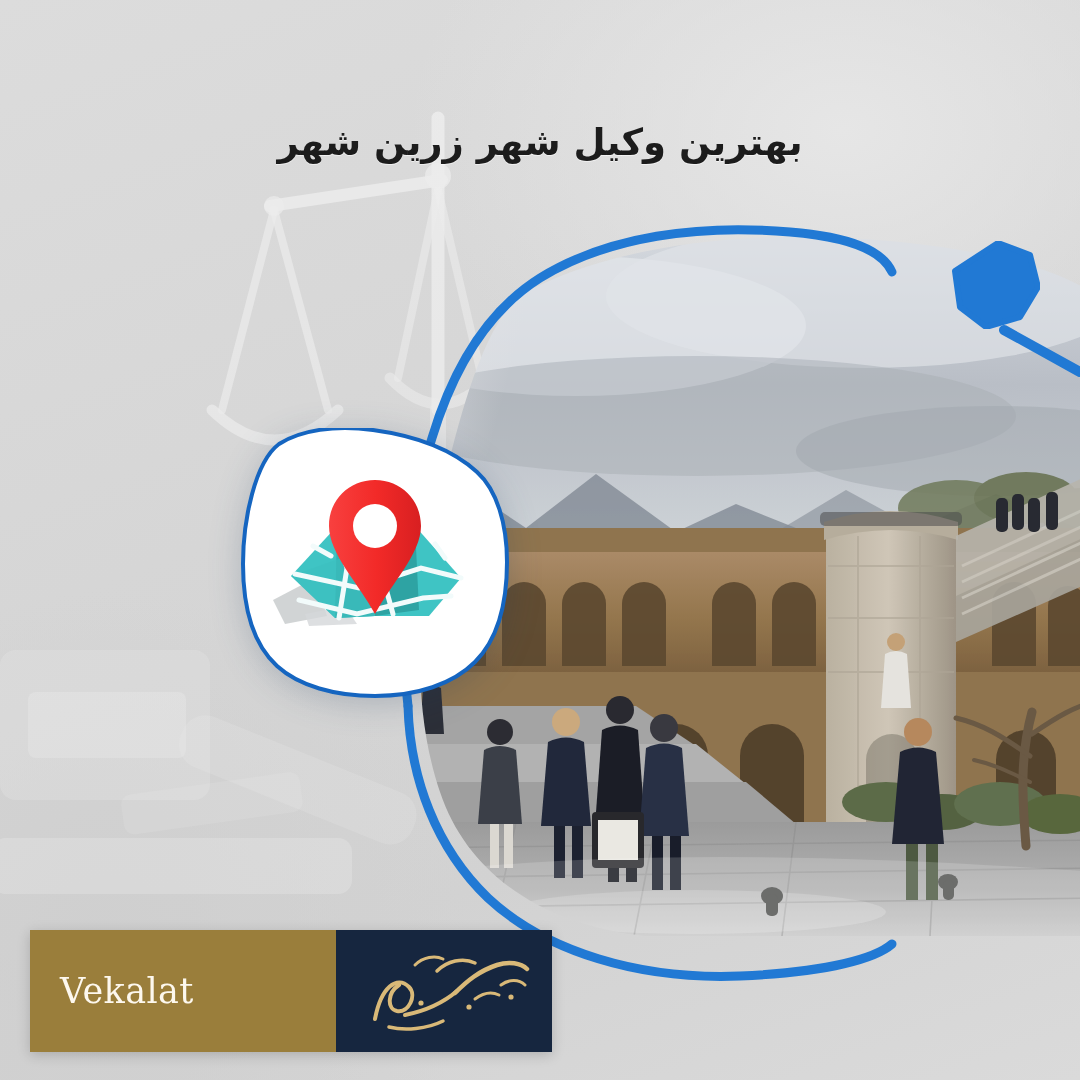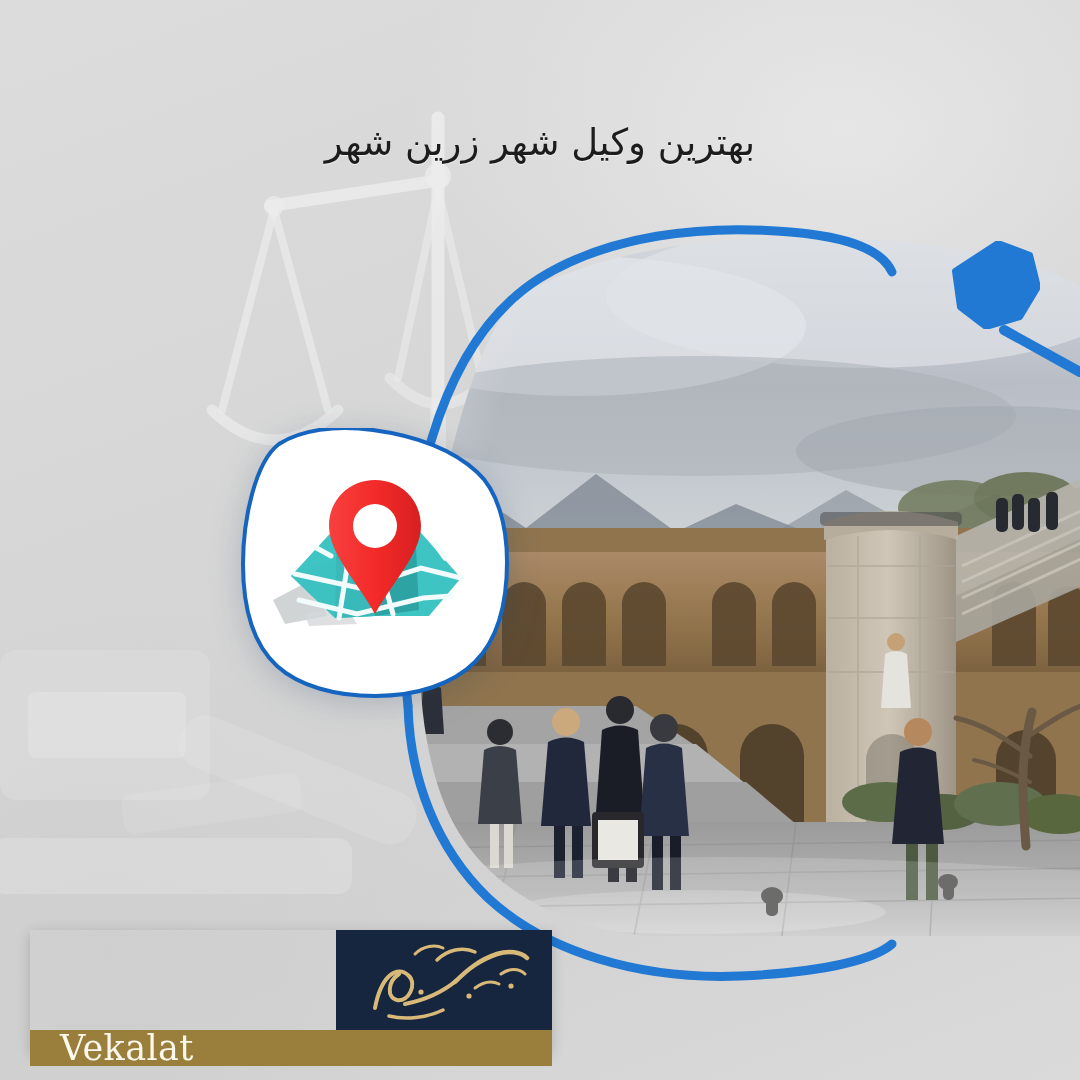--- a/index.html
+++ b/index.html
@@ -18,21 +18,21 @@
   
   .wm{position:absolute;pointer-events:none;}
   #wm-scales{left:150px;top:110px;width:420px;height:560px;opacity:.5;}
   #wm-gavel{left:-30px;top:600px;width:520px;height:400px;opacity:.45;}
 
   
   #title{
     position:absolute;left:0;right:0;top:96px;
     text-align:center;
     font-family:"DejaVu Sans","Liberation Sans",sans-serif;
-    font-size:37px;font-weight:400;letter-spacing:.5px;
+    font-size:37px;font-weight:700;letter-spacing:.5px;
     color:#1c1c1c;direction:rtl;
     text-shadow:0 1px 0 rgba(255,255,255,.55);
   }
 
   
   #photo-blob{
     position:absolute;left:396px;top:236px;width:700px;height:700px;
     clip-path: path("M 122 60 C 210 12 330 -4 452 2 C 560 8 660 28 700 60 L 700 700 L 250 700 C 150 690 72 640 44 556 C 14 468 20 356 46 254 C 64 180 84 100 122 60 Z");
     overflow:hidden;
     filter:saturate(1.02) contrast(1.02);
@@ -52,21 +52,21 @@
 
   
   #map-card{
     position:absolute;left:239px;top:428px;width:272px;height:272px;
   }
   #map-card svg{display:block;filter:drop-shadow(0 6px 16px rgba(30,60,90,.22));}
 
   
   #logo-bar{
     position:absolute;left:30px;top:930px;width:522px;height:122px;
-    display:flex;box-shadow:0 3px 12px rgba(0,0,0,.18);flex-direction:column;
+    display:flex;box-shadow:0 3px 12px rgba(0,0,0,.18);
   }
   #logo-mark{
     width:216px;height:122px;background:#16263f;
     position:relative;display:flex;align-items:center;justify-content:center;
   }
   #logo-word{
     flex:1;background:#9a7e3b;
     display:flex;flex-direction:column;justify-content:center;
     padding-left:0;padding-right:0;
     direction:ltr;

